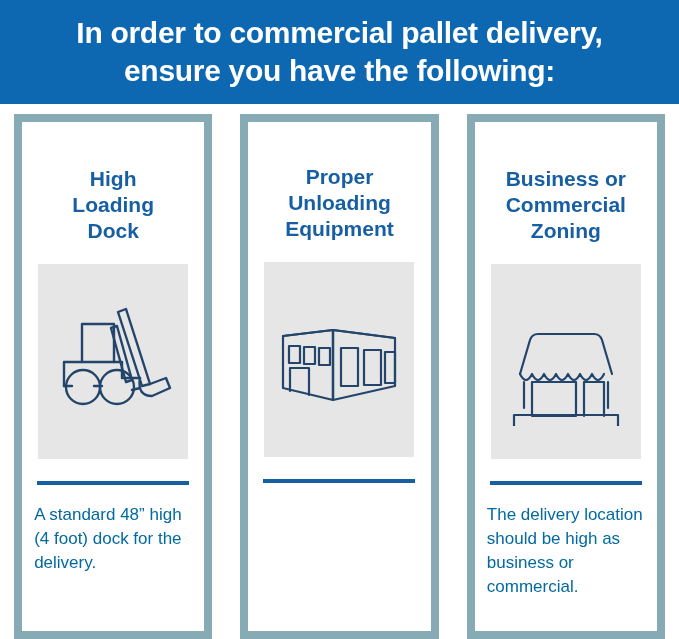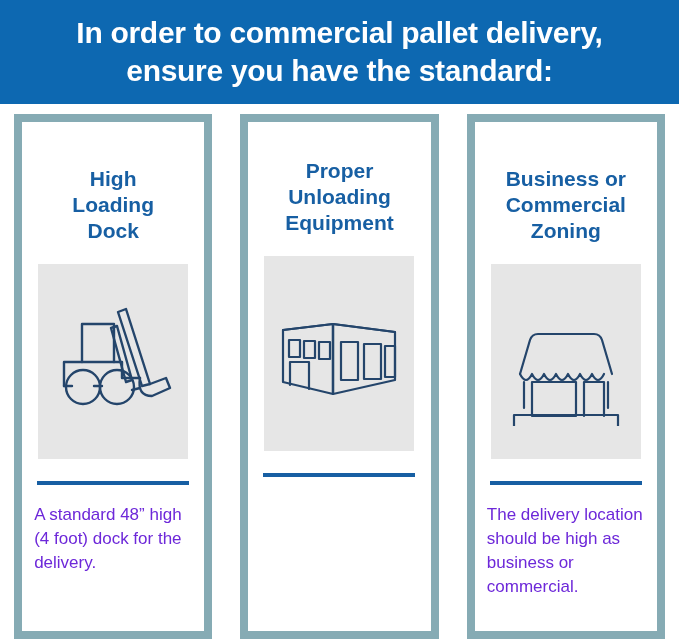--- a/index.html
+++ b/index.html
@@ -104,39 +104,39 @@
   .divider {
     margin-top: 22px;
     width: 152px;
     height: 4px;
     background: #175fa3;
   }
 
   .body-text {
     margin-top: 18px;
     width: 158px;
-    color: #6d28d9;
+    color: #0369a1;
     font-size: 17px;
     line-height: 24px;
     text-align: left;
   }
 
   
   .column.col-1 .col-heading { margin-top: 26px; }
-  .column.col-2 .col-heading { margin-top: 18px; }
+  .column.col-2 .col-heading { margin-top: 24px; }
   .column.col-3 .col-heading { margin-top: 26px; }
 </style>
 </head>
 <body>
 
 <div class="infographic">
 
   <div class="header">
     <div class="header-line">In order to commercial pallet delivery,</div>
-    <div class="header-line">ensure you have the standard:</div>
+    <div class="header-line">ensure you have the following:</div>
   </div>
 
   <div class="columns">
 
     <div class="column col-1">
       <div class="column-inner">
         <div class="col-heading">High
 Loading
 Dock</div>
 

